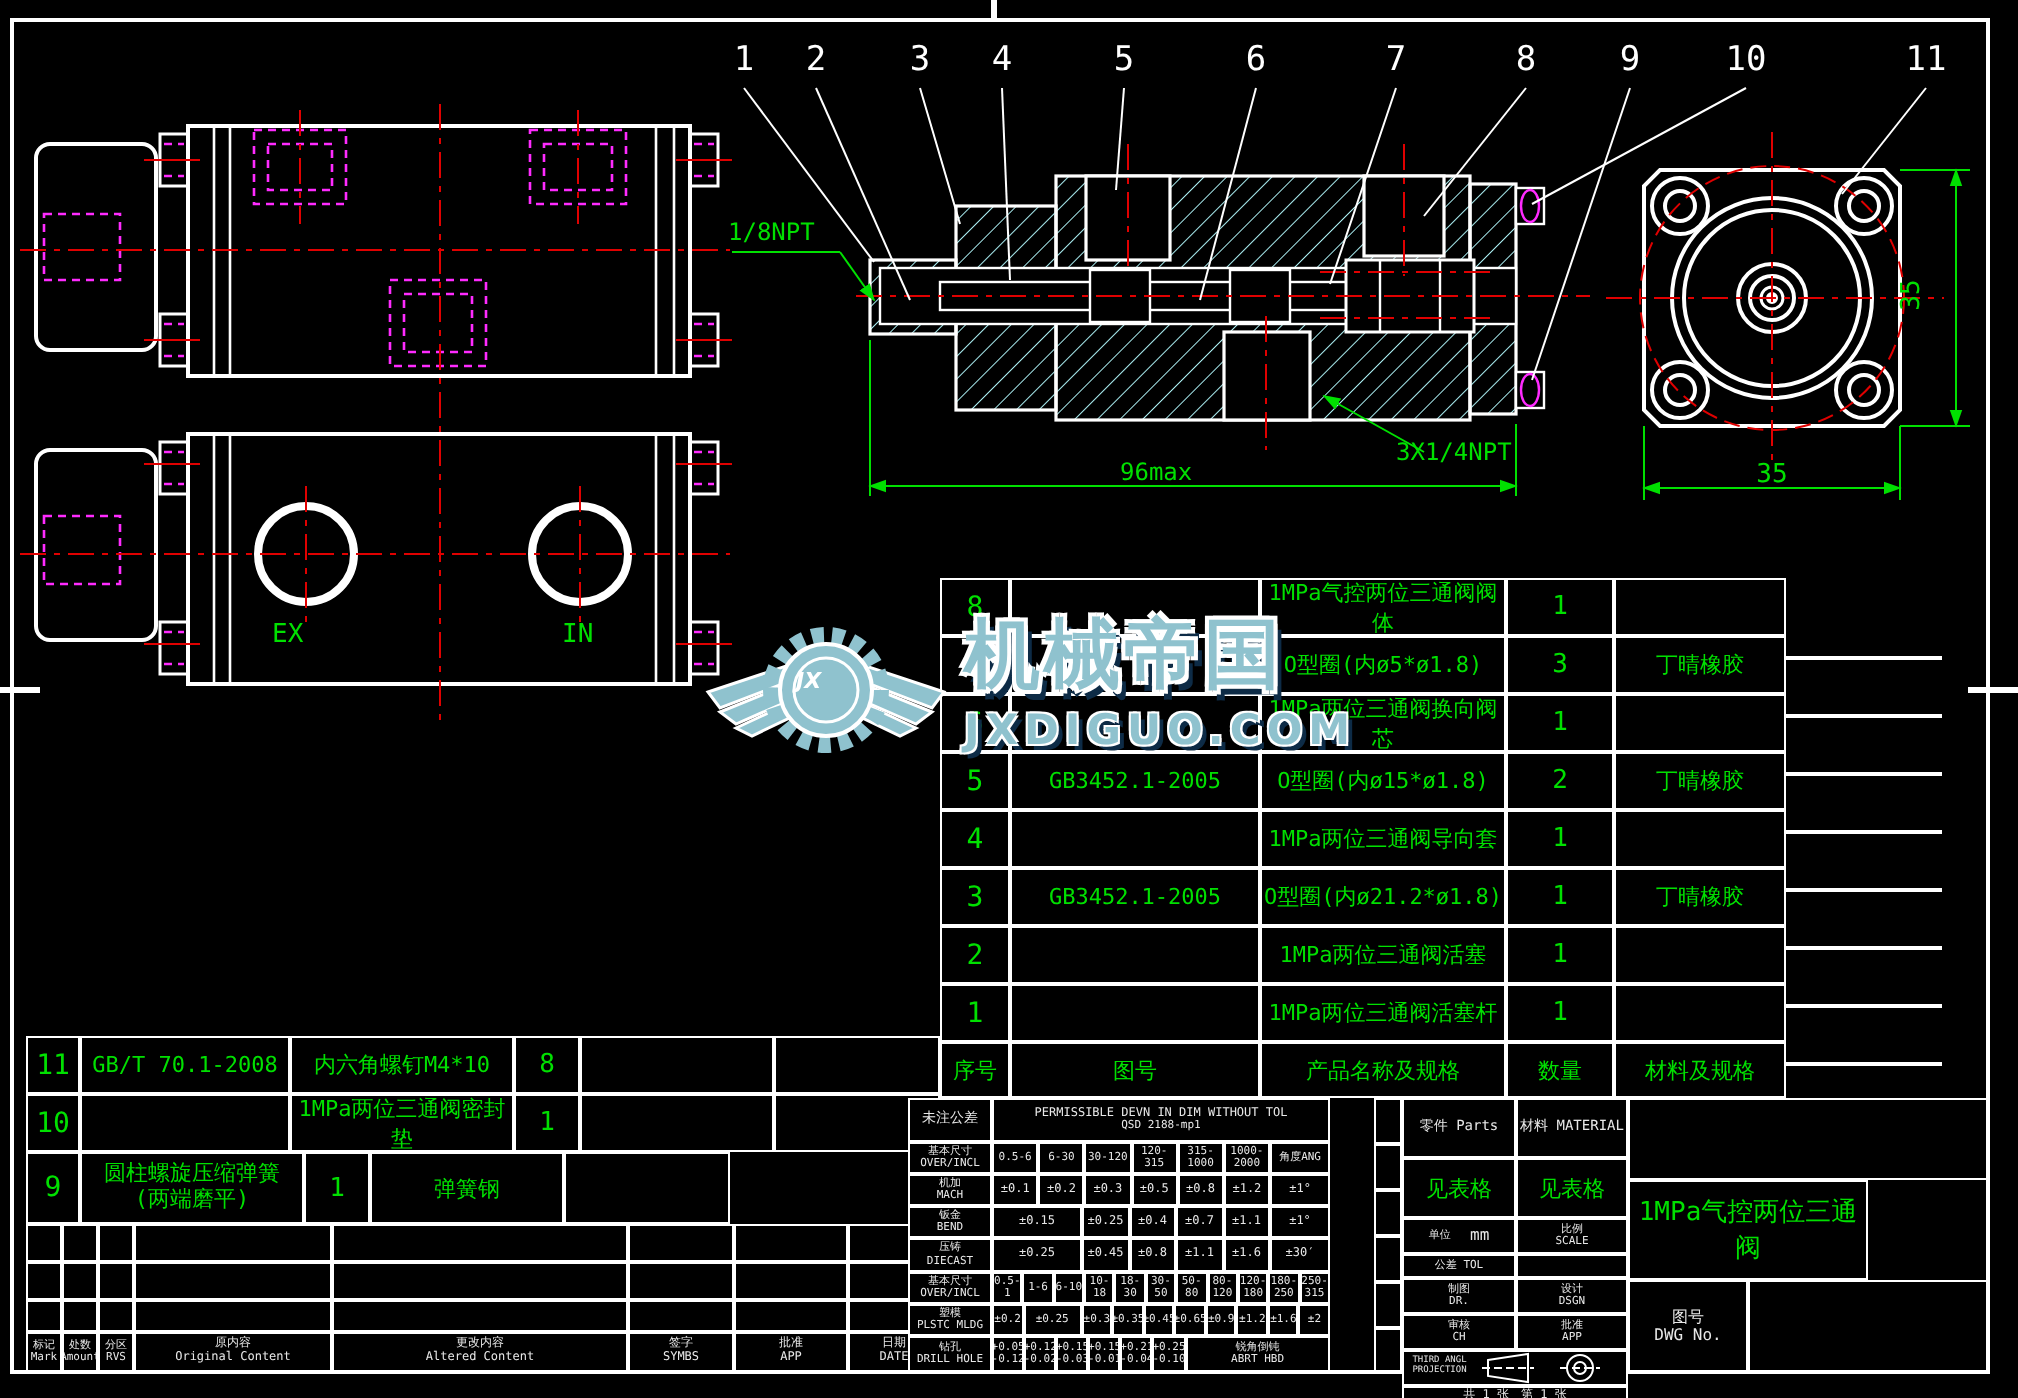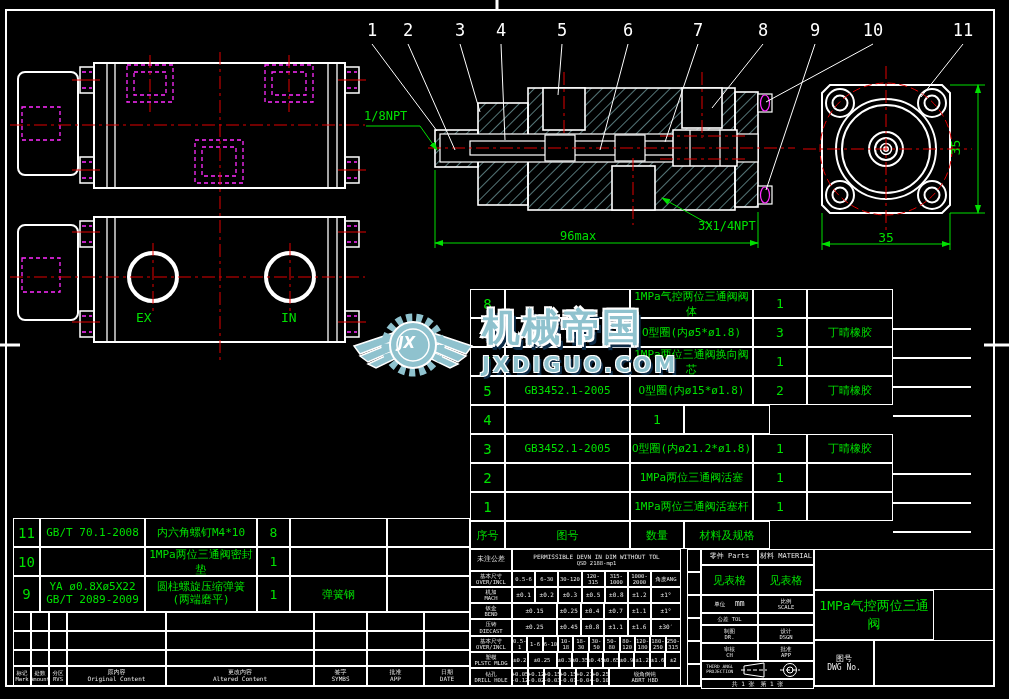--- a/index.html
+++ b/index.html
@@ -37,21 +37,21 @@
   .balloon{position:absolute;top:20px;color:#fff;font-size:17px;width:24px;
            text-align:center;}
   .glabel{position:absolute;color:#00e000;}
   .wm-brand{font-size:38px;font-weight:bold;color:#8fc2ce;letter-spacing:2px;
     text-shadow:-2px -2px 0 #fff,2px -2px 0 #fff,-2px 2px 0 #fff,2px 2px 0 #fff,
     4px 5px 0 #0d2b46;font-family:"DejaVu Sans",sans-serif;}
   .wm-domain{font-size:21px;font-weight:bold;color:#8fc2ce;letter-spacing:3px;
     text-shadow:-1px -1px 0 #fff,1px -1px 0 #fff,-1px 1px 0 #fff,1px 1px 0 #fff,
     3px 3px 0 #0d2b46;font-family:"DejaVu Sans",sans-serif;text-align:center;}
   .wm-jx{position:absolute;left:46px;top:32px;color:#fff;font-weight:bold;
-    font-style:italic;font-size:15px;font-family:"DejaVu Sans",sans-serif;}
+    font-style:italic;font-size:11px;font-family:"DejaVu Sans",sans-serif;}
 </style>
 </head>
 <body>
 
 <svg class="abs" style="left:0;top:0" width="1009" height="699">
   <defs>
     <pattern id="h" patternUnits="userSpaceOnUse" width="8" height="8" patternTransform="rotate(45)">
       <line x1="0" y1="0" x2="0" y2="8" stroke="#a9ecf0" stroke-width="1"></line>
     </pattern>
     <marker id="ga" viewBox="0 0 10 10" refX="9" refY="5" markerWidth="9" markerHeight="9" orient="auto-start-reverse">
@@ -268,20 +268,21 @@
     <div class="c c1 g seq">5</div>
     <div class="c c2 g code">GB3452.1-2005</div>
     <div class="c c3 g nm">O型圈(内ø15*ø1.8)</div>
     <div class="c c4 g qty">2</div>
     <div class="c c5 g mat">丁晴橡胶</div>
     <div class="c c6 g"></div>
   </div>
   <div class="row">
     <div class="c c1 g seq">4</div>
     <div class="c c2 g code"></div>
+    <div class="c c3 g nm">1MPa两位三通阀导向套</div>
     <div class="c c4 g qty">1</div>
     <div class="c c5 g mat"></div>
     <div class="c c6 g"></div>
   </div>
   <div class="row">
     <div class="c c1 g seq">3</div>
     <div class="c c2 g code">GB3452.1-2005</div>
     <div class="c c3 g nm">O型圈(内ø21.2*ø1.8)</div>
     <div class="c c4 g qty">1</div>
     <div class="c c5 g mat">丁晴橡胶</div>
@@ -299,20 +300,21 @@
     <div class="c c1 g seq">1</div>
     <div class="c c2 g code"></div>
     <div class="c c3 g nm">1MPa两位三通阀活塞杆</div>
     <div class="c c4 g qty">1</div>
     <div class="c c5 g mat"></div>
     <div class="c c6 g"></div>
   </div>
   <div class="row hdr">
     <div class="c c1 g htx">序号</div>
     <div class="c c2 g htx">图号</div>
+    <div class="c c3 g htx">产品名称及规格</div>
     <div class="c c4 g htx">数量</div>
     <div class="c c5 g htx">材料及规格</div>
     <div class="c c6 g htx">备注</div>
   </div>
 </div>
 
 <div id="bomL" class="abs" style="left:13px;top:518px;width:457px">
   <div class="row" style="height:29px">
     <div class="c l1 g seq">11</div>
     <div class="c l2 g code">GB/T 70.1-2008</div>
@@ -324,22 +326,20 @@
   <div class="row" style="height:29px">
     <div class="c l1 g seq">10</div>
     <div class="c l2 g code"></div>
     <div class="c l3 g nm">1MPa两位三通阀密封垫</div>
     <div class="c l4 g qty">1</div>
     <div class="c l5 g mat"></div>
     <div class="c l6 g"></div>
   </div>
   <div class="row" style="height:36px">
     <div class="c l1 g seq">9</div>
-    <div class="c l2 g code pl">YA ø0.8Xø5X22
-GB/T 2089-2009</div>
     <div class="c l3 g nm pl">圆柱螺旋压缩弹簧
 (两端磨平)</div>
     <div class="c l4 g qty">1</div>
     <div class="c l5 g mat">弹簧钢</div>
     <div class="c l6 g"></div>
   </div>
 </div>
 
 <div id="rev" class="abs" style="left:13px;top:612px;width:457px">
   <div class="row" style="height:19px">
@@ -401,21 +401,21 @@
         <span class="t6">批准</span>
         <span class="t6">APP</span>
       </div>
     <div class="c r8 col wt">
         <span class="t6">日期</span>
         <span class="t6">DATE</span>
       </div>
   </div>
 </div>
 
-<div id="tol" class="abs" style="left:470px;top:549px;width:211px">
+<div id="tol" class="abs" style="left:454px;top:549px;width:211px">
   <div class="row" style="height:22px">
     <div class="c lblc wt t7">未注公差</div>
     <div class="c f1 col wt">
       <span class="t6">PERMISSIBLE DEVN IN DIM WITHOUT TOL</span>
         <span class="t5">QSD 2188-mp1</span>
     </div>
   </div>
   <div class="row" style="height:16px">
     <div class="c lblc col wt">
         <span class="t5">基本尺寸</span>
@@ -526,21 +526,21 @@
     <div class="c" style="height:23px"></div>
   <div class="c" style="height:23px"></div>
     <div class="c" style="height:23px"></div>
   <div class="c" style="height:23px"></div>
     <div class="c" style="height:22px"></div>
 </div>
 
 <div class="abs" style="left:701px;top:549px;width:293px;height:137px">
 
   <div class="abs" style="left:0;top:0;width:113px">
-    <div class="row" style="height:16px">
+    <div class="row" style="height:30px">
       <div class="c wt t7" style="width:57px"><span>零件</span>&nbsp;<span>Parts</span></div>
       <div class="c wt t7" style="width:56px"><span>材料</span>&nbsp;<span>MATERIAL</span></div>
     </div>
     <div class="row" style="height:30px">
       <div class="c g" style="width:57px;font-size:11px">见表格</div>
       <div class="c g" style="width:56px;font-size:11px">见表格</div>
     </div>
     <div class="row" style="height:18px">
       <div class="c wt" style="width:57px"><span class="t5">单位</span>&nbsp;<span class="t8">mm</span></div>
       <div class="c col wt" style="width:56px">

